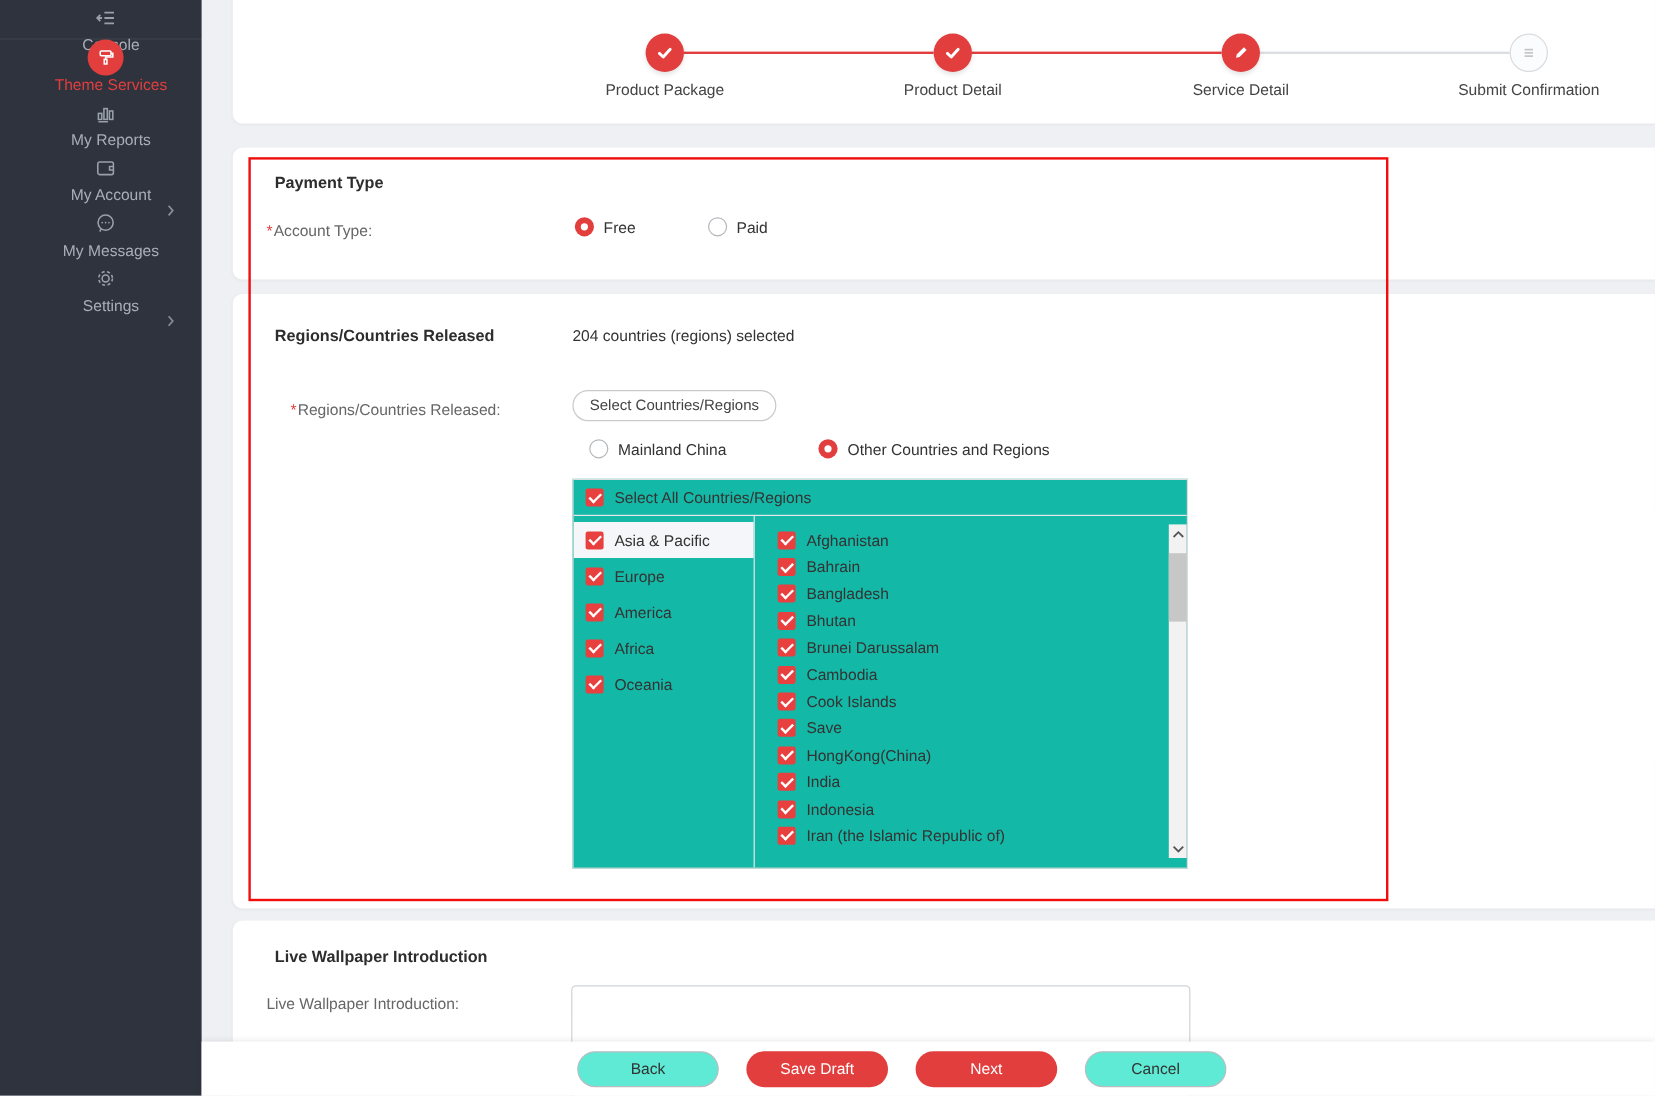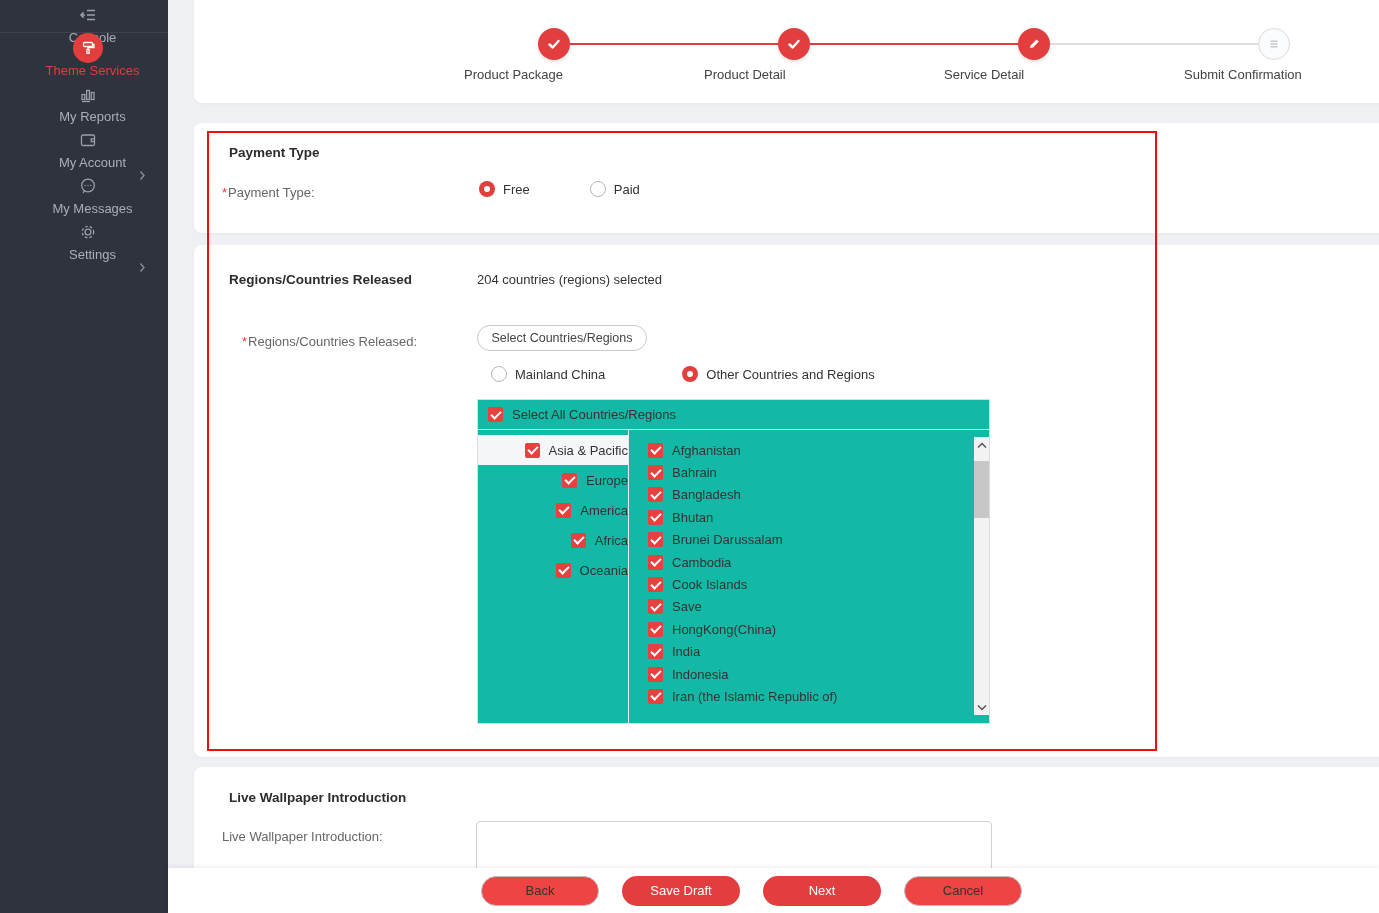--- a/index.html
+++ b/index.html
@@ -39,21 +39,21 @@
   .step-line.red { background:#e23e3e; }
   .step-line.gray { background:#dcdee1; }
   .step-circle {
     position:absolute; top:38px; width:32px; height:32px; border-radius:50%;
     display:flex; align-items:center; justify-content:center; cursor:pointer;
     box-shadow:0 2px 4px rgba(0,0,0,0.12);
   }
   .step-circle.done, .step-circle.current { background:#e23e3e; }
   .step-circle.pending { background:#fbfcfd; border:1px solid #d8dbdf; box-shadow:none; }
   .step-label {
-    position:absolute; top:77px; width:180px; 
+    position:absolute; top:77px; width:180px; text-align:center;
     font-size:13px; color:#444;
   }
 
   
   .payment-card { top:123px; height:110px; }
   .regions-card { top:245px; height:512px; }
   .wallpaper-card { top:767px; height:152px; }
 
   .section-title { position:absolute; left:35px; font-size:13.5px; font-weight:bold; color:#2d2d2d; }
   .field-label { position:absolute; left:28px; font-size:13px; color:#666; }
@@ -96,21 +96,21 @@
     position:absolute; left:283px; top:154px; width:513px; height:325px;
     border:1px solid #dcdcdc; background:#14b8a6; overflow:hidden;
   }
   .panel-header {
     height:30px; display:flex; align-items:center; padding-left:10px;
     border-bottom:1px solid #e8e8e8;
   }
   .panel-header .cb { margin-right:9px; }
   .panel-body { position:relative; display:flex; height:294px; }
   .group-col { width:151px; border-right:1px solid #e8e8e8; padding-top:5px; }
-  .group-row { height:30px; display:flex; align-items:center; padding-left:10px; cursor:pointer;justify-content:flex-end; }
+  .group-row { height:30px; display:flex; align-items:center; padding-left:10px; cursor:pointer; }
   .group-row.active { background:#f4f6f9; }
   .group-row .cb { margin-right:9px; }
   .country-list { flex:1; padding:9px 0 0 19px; position:relative; overflow:hidden; }
   .country-row { height:22.4px; display:flex; align-items:center; }
   .country-row .cb { margin-right:9px; }
   .row-text { font-size:13px; color:#333; white-space:nowrap; }
 
   
   .vscroll {
     position:absolute; right:0; top:7px; bottom:9px; width:15px;
@@ -139,21 +139,21 @@
     position:absolute; left:168px; right:0; bottom:0; height:45px;
     background:#fff; box-shadow:0 -1px 5px rgba(0,0,0,0.08); z-index:40;
     display:flex; align-items:center; justify-content:center;
   }
   .footer-row { display:flex; gap:23px; transform:translateX(-22px); }
   .footer-btn {
     min-width:118px; height:30px; border-radius:15px; font-size:13px;
     display:flex; align-items:center; justify-content:center; cursor:pointer;
     font-family:"Liberation Sans", sans-serif;
   }
-  .footer-btn.outline { background:#ef4444; border:1px solid #b9bdc2; color:#333;text-align:right; }
+  .footer-btn.outline { background:#5eead4; border:1px solid #b9bdc2; color:#333;text-align:right; }
   .footer-btn.primary { background:#e23e3e; border:none; color:#fff; }
 
   svg { display:block; }
 </style>
 </head>
 <body>
 
 <div class="sidebar">
 
   <div class="side-item console">
@@ -273,21 +273,21 @@
 
     <div class="step-label" style="left:270px;">Product Package</div>
     <div class="step-label" style="left:510px;">Product Detail</div>
     <div class="step-label" style="left:750px;">Service Detail</div>
     <div class="step-label" style="left:990px;">Submit Confirmation</div>
   </div>
 
   <div class="card payment-card">
     <div class="section-title" style="top:22px;">Payment Type</div>
     <div class="field-label" style="top:62px;">
-      <span class="req">*</span><span>Payment Type:</span>
+      <span class="req">*</span><span>Account Type:</span>
     </div>
     <div class="radio-group" style="left:285px; top:58px; gap:60px;">
       <div class="radio-opt">
         <span class="radio-dot on"></span>
         <span class="radio-text">Free</span>
       </div>
       <div class="radio-opt">
         <span class="radio-dot off"></span>
         <span class="radio-text">Paid</span>
       </div>

